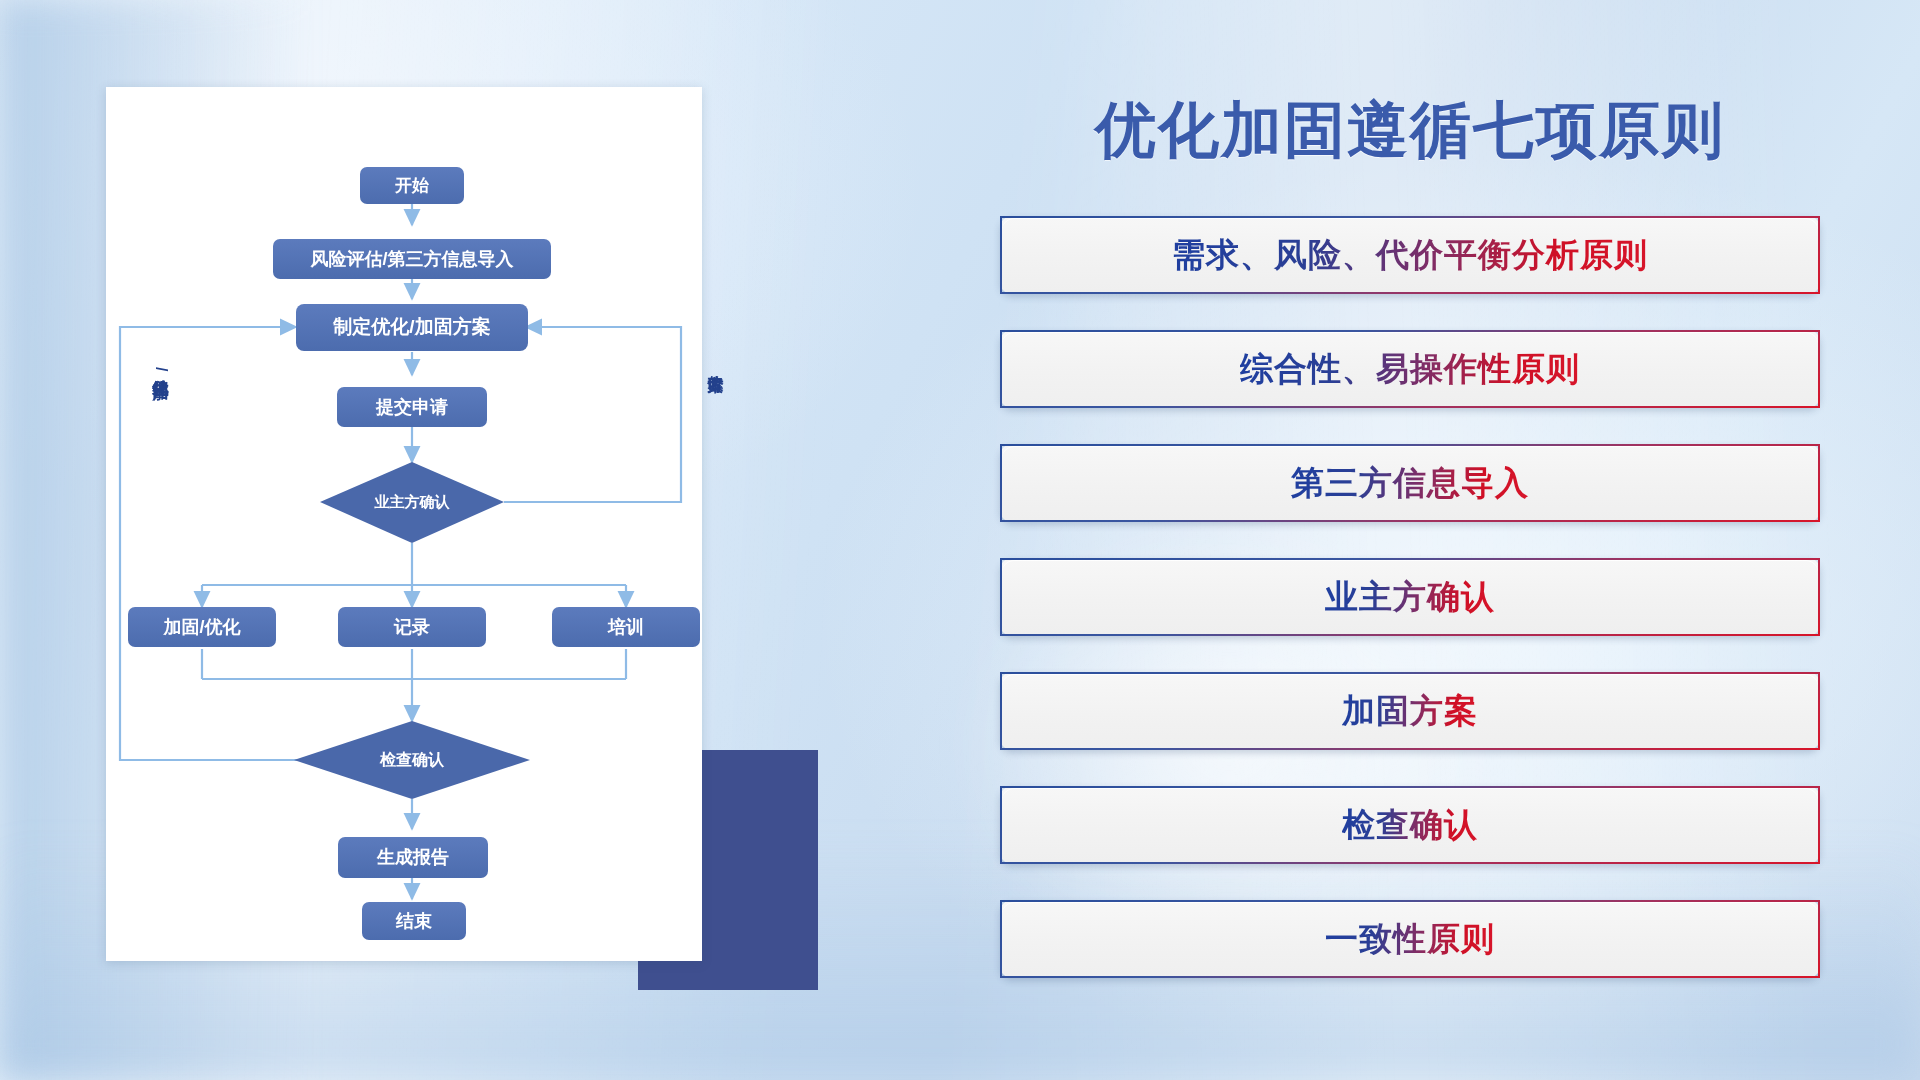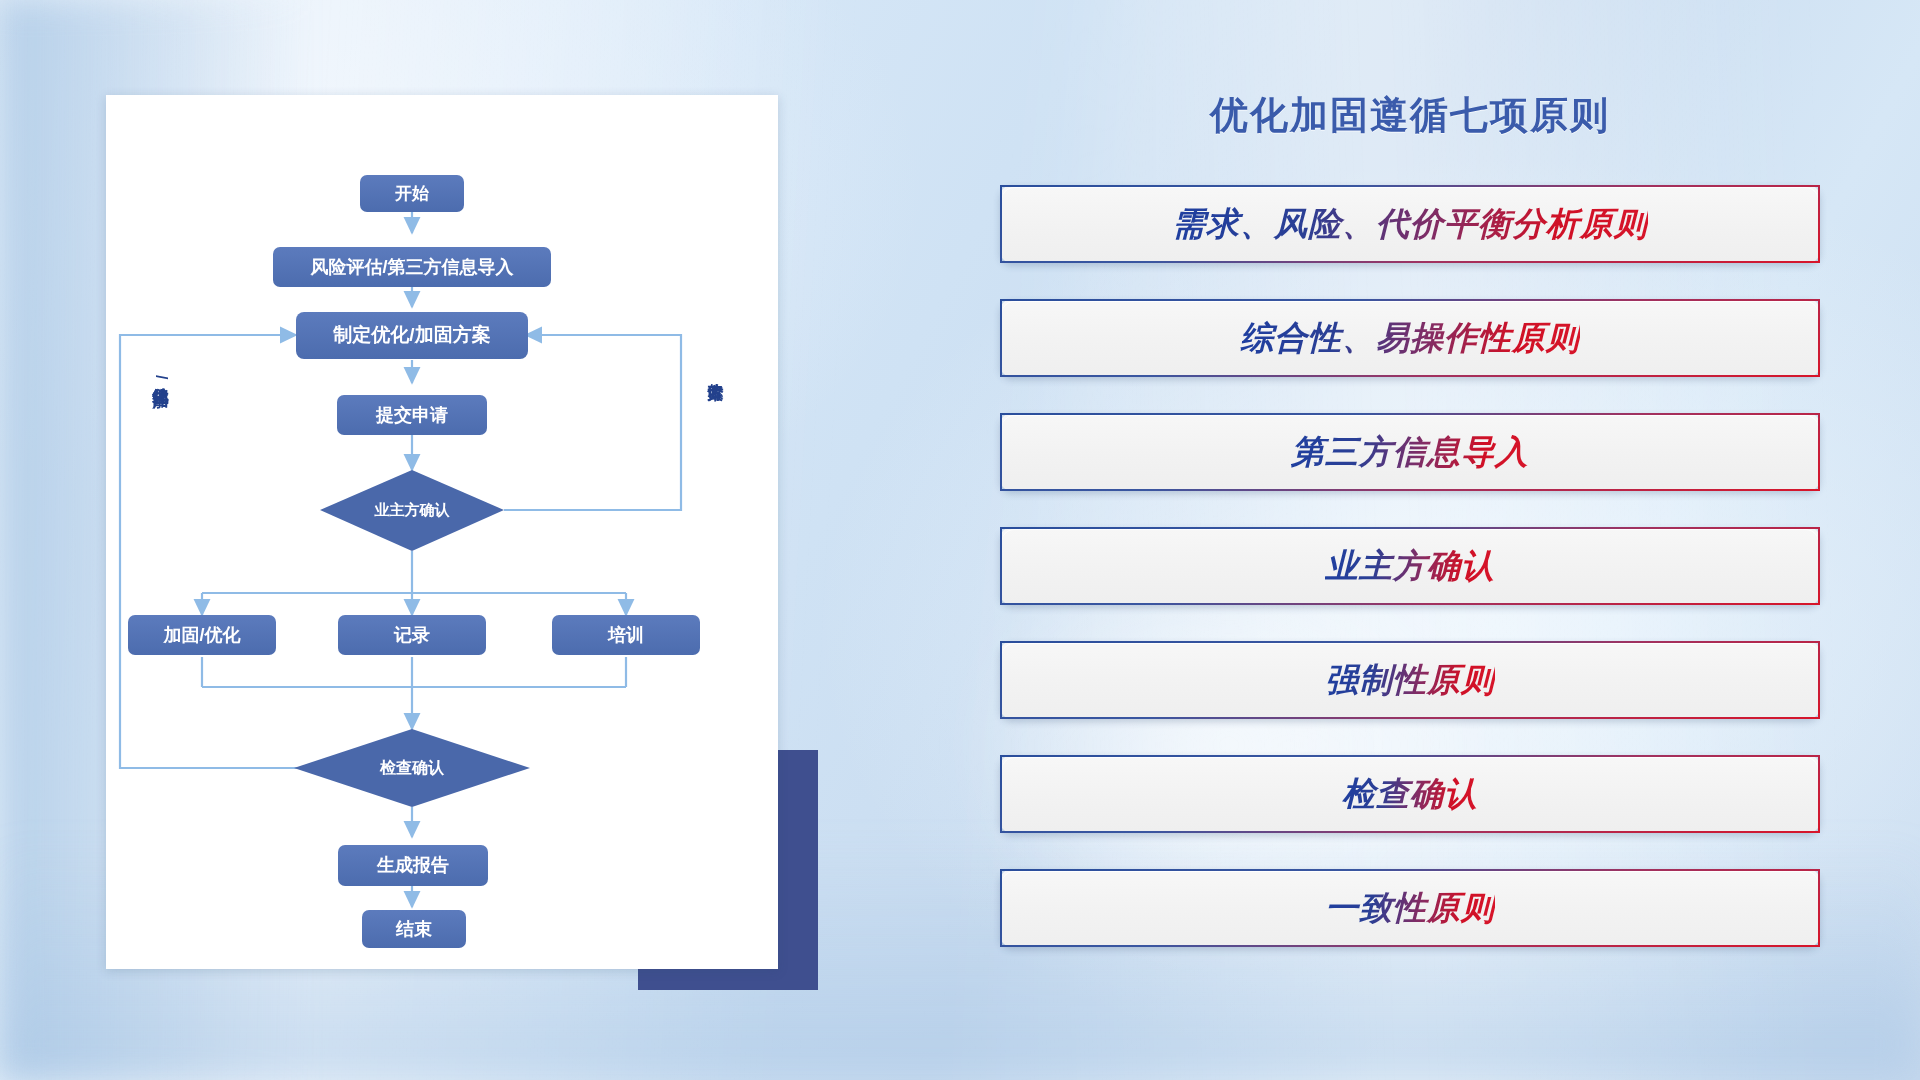--- a/index.html
+++ b/index.html
@@ -44,21 +44,21 @@
     background:linear-gradient(0deg,rgba(160,192,226,.45),rgba(160,192,226,0));
     filter:blur(20px);
   }
 
   
   #flow-shadow{
     position:absolute;left:638px;top:750px;width:180px;height:240px;
     background:#3f4f8f;
   }
   #flow-card{
-    position:absolute;left:106px;top:95px;width:672px;height:874px;
+    position:absolute;left:106px;top:87px;width:596px;height:874px;
     background:#ffffff;
     box-shadow:0 2px 10px rgba(40,70,110,.18);
   }
   #flow-svg{position:absolute;left:0;top:0;width:672px;height:874px;}
 
   .fnode-label{
     font-weight:bold;fill:#ffffff;
     font-family:"Liberation Sans","DejaVu Sans",sans-serif;
     text-anchor:middle;dominant-baseline:middle;
   }
@@ -66,42 +66,41 @@
     fill:#23418c;font-weight:bold;
     font-family:"Liberation Sans","DejaVu Sans",sans-serif;
   }
 
   
   #right-panel{
     position:absolute;left:1000px;top:90px;width:820px;height:920px;
   }
   #panel-title{
     text-align:center;
-    font-size:38px;font-weight:bold;
+    font-size:61px;font-weight:bold;
     color:#3a5bab;
     letter-spacing:2px;
     margin:0 0 44px 0;
     text-shadow:0 1px 0 rgba(255,255,255,.65);
     font-family:"Liberation Sans","DejaVu Sans",sans-serif;
   }
   .principle-card{
     position:relative;
     height:74px;
     margin:0 0 36px 0;
     border-radius:12px;
     background:linear-gradient(180deg,#f7f7f7 0%,#f2f2f2 55%,#efefef 100%);
     border-top:2.5px solid #2a4e9c;
     border-bottom:2.5px solid #d7152a;
     border-left:2.5px solid #2a4e9c;
     border-right:2.5px solid #d7152a;
     border-image:linear-gradient(160deg,#2a4e9c 0%,#3a56a0 35%,#a1315f 62%,#d7152a 100%) 1 stretch;
     box-shadow:0 3px 7px rgba(40,70,110,.22);
     display:flex;align-items:center;justify-content:center;
     overflow:hidden;
-    font-style:italic;
   }
   .principle-card::after{
     content:"";position:absolute;inset:0;border-radius:12px;
     pointer-events:none;
     box-shadow:inset 0 1px 0 rgba(255,255,255,.9);
   }
   .principle-text{
     font-size:33px;font-weight:bold;letter-spacing:1px;
     background-image:linear-gradient(95deg,#1f3fa0 0%,#2b3f95 28%,#8b2a5f 58%,#cf1026 80%,#d7152a 100%);
     -webkit-background-clip:text;background-clip:text;
@@ -241,21 +240,21 @@
 
   <div class="principle-card">
     <span class="principle-text">第三方信息导入</span>
   </div>
 
   <div class="principle-card">
     <span class="principle-text">业主方确认</span>
   </div>
 
   <div class="principle-card">
-    <span class="principle-text">强制性原则</span>
+    <span class="principle-text">加固方案</span>
   </div>
 
   <div class="principle-card">
     <span class="principle-text">检查确认</span>
   </div>
 
   <div class="principle-card">
     <span class="principle-text">一致性原则</span>
   </div>
 

